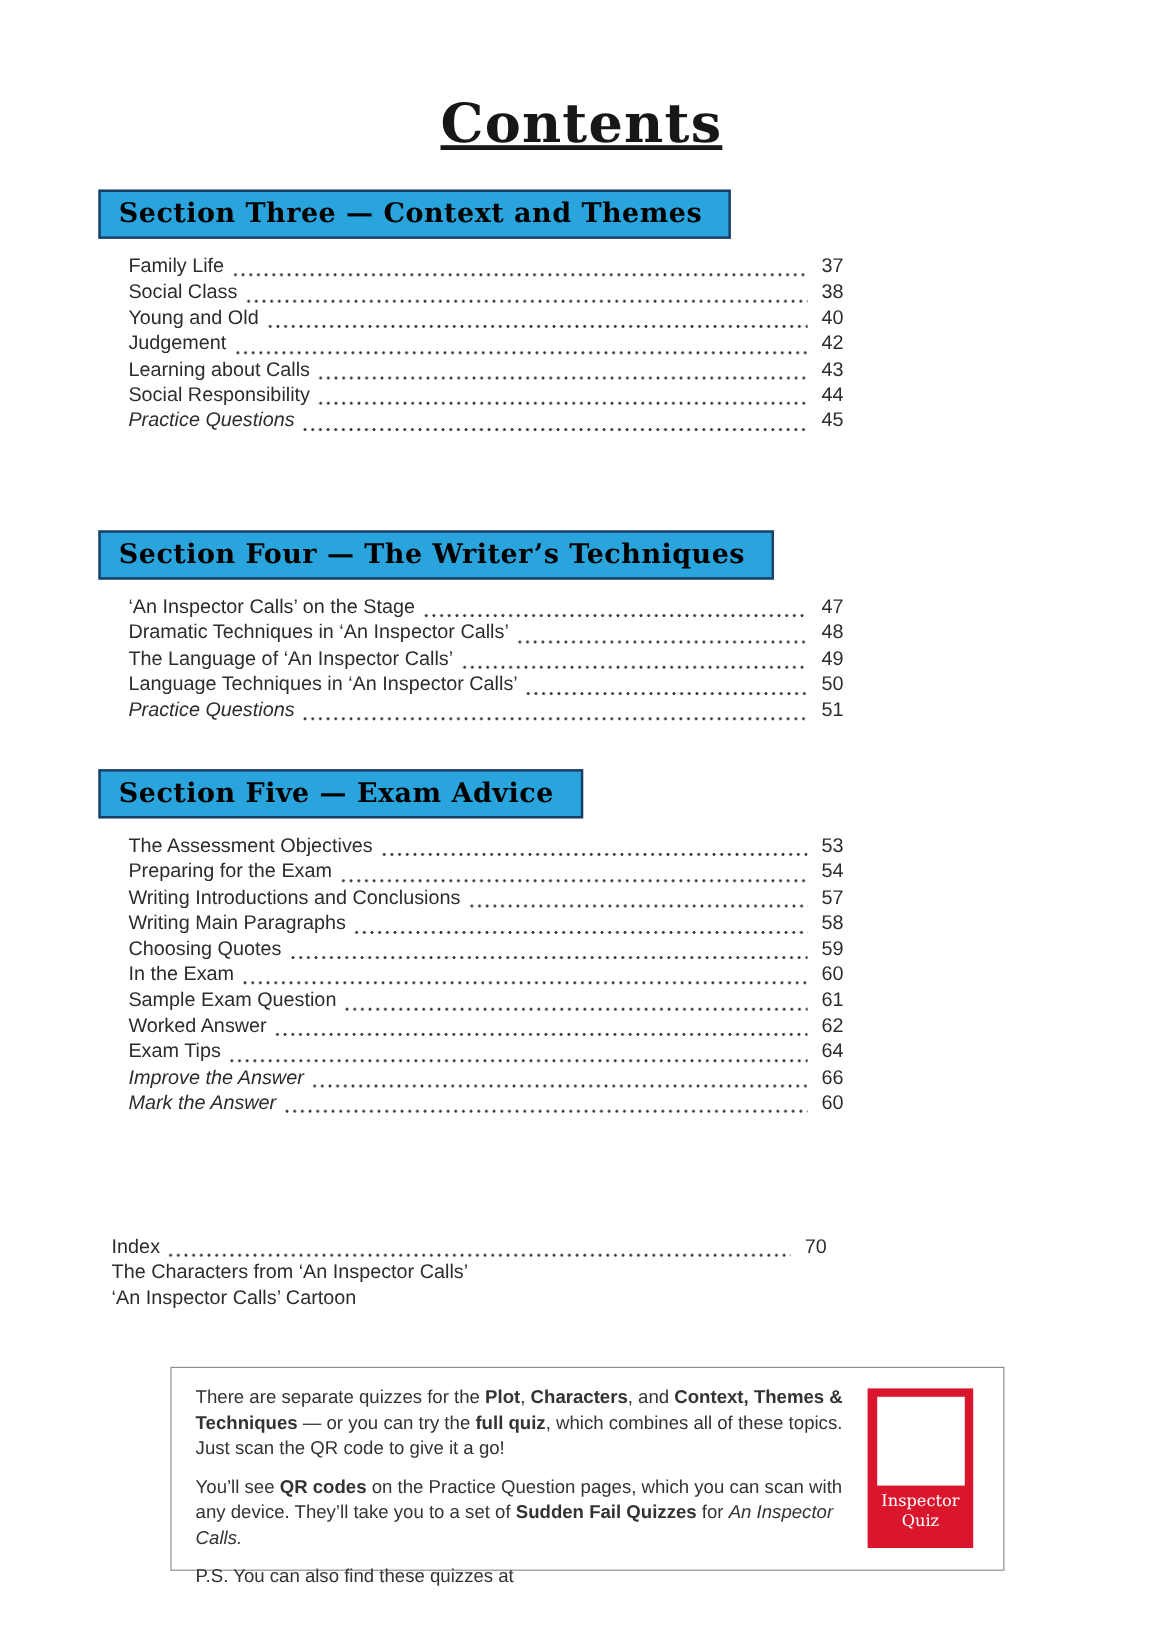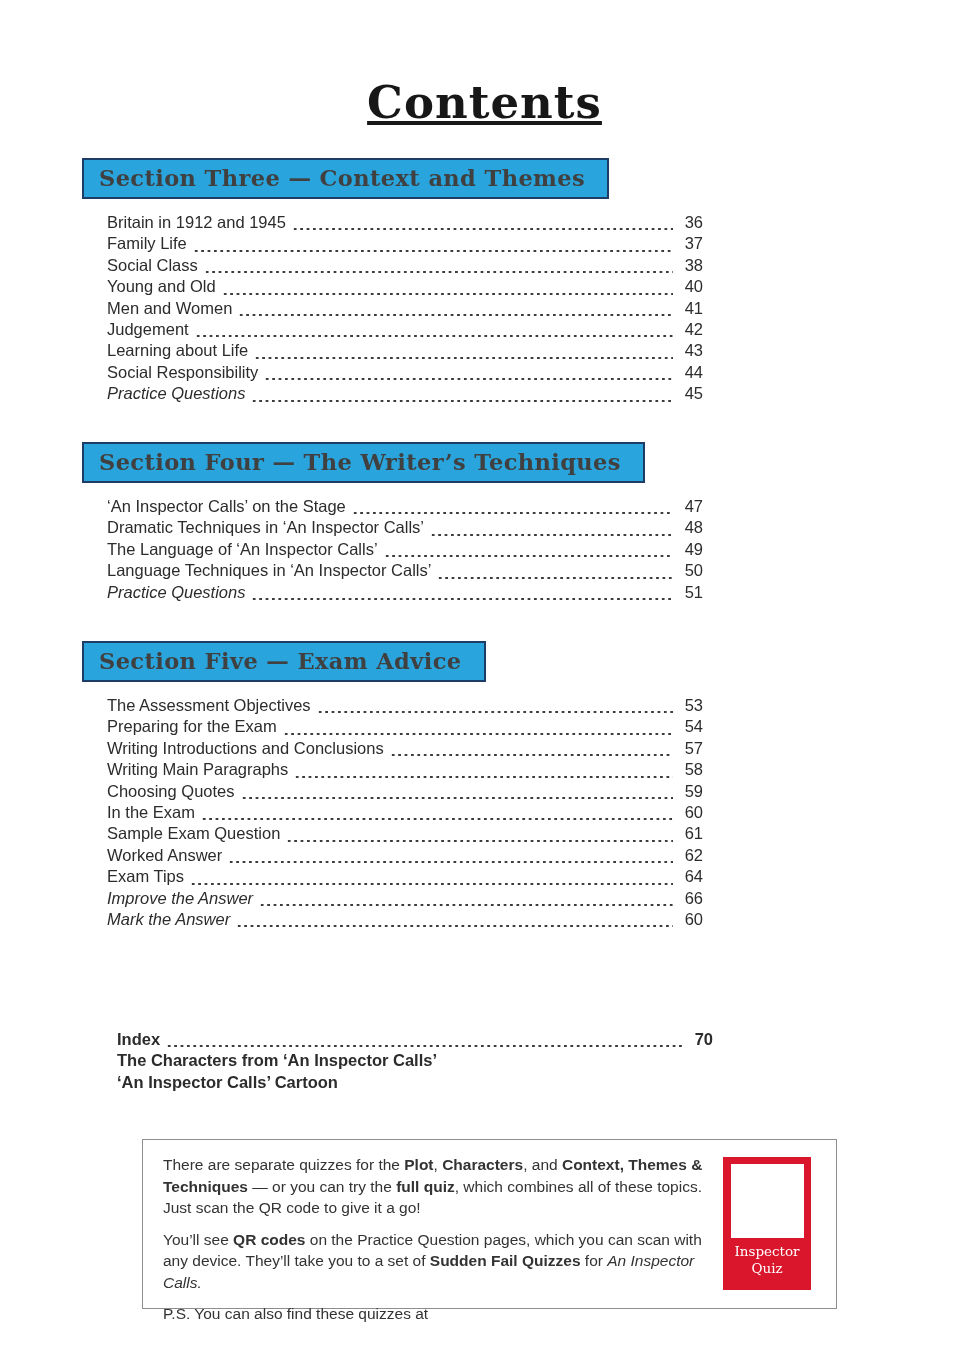--- a/index.html
+++ b/index.html
@@ -11,38 +11,38 @@
     position:absolute; top:72px; left:0; width:961px; margin:4px;
     text-align:center; font-family:"DejaVu Serif", serif; font-weight:bold;
     font-size:45px; color:#171717; letter-spacing:1px;text-decoration:underline;
   }
   .group { position:absolute; left:82px; }
   .g1 { top:158px; }
   .g2 { top:442px; }
   .g3 { top:641px; }
   .sec-header {
     display:inline-block; background:#29a4dc; border:2px solid #1d3c66;
-    color:#404040; font-family:"DejaVu Serif", serif; font-weight:bold;
+    color:#000000; font-family:"DejaVu Serif", serif; font-weight:bold;
     font-size:22.5px; line-height:26px; padding:5px 22px 6px 15px;
     letter-spacing:0.4px; white-space:nowrap;
   }
   .toc { margin:14px 0 0 25px; width:596px; }
   .toc-row {
     display:flex; align-items:baseline; height:21.4px;
     font-size:16.5px; color:#2c2c2c;
   }
   .toc-label { white-space:nowrap; }
   .it .toc-label { font-style:italic; }
   .dots {
     flex:1; align-self:flex-end; height:4px; margin:0 4px 3px 6px;
     background-image:radial-gradient(circle, #3c3c3c 1.1px, rgba(0,0,0,0) 1.45px);
     background-size:6.4px 4px; background-repeat:repeat-x;
   }
   .toc-page { min-width:26px; text-align:right; white-space:nowrap; }
-  .endmatter { position:absolute; left:92px; top:1030px;font-weight:bold; }
+  .endmatter { position:absolute; left:68px; top:1030px; }
   .endmatter .toc { margin-top:0; }
   .note {
     position:absolute; left:142px; top:1139px; width:695px; height:170px;
     box-sizing:border-box; border:1.5px solid #8e8e8e; background:#ffffff;
     padding:14px 0 0 20px; font-size:15.5px; line-height:21.5px; color:#333333;
   }
   .note p { margin:0 0 10px 0; width:552px; }
   .note .b { font-weight:bold; }
   .note .i { font-style:italic; }
   .quiz {
@@ -59,51 +59,41 @@
 <body>
 
 <div class="page">
 
   <h1 class="title">Contents</h1>
 
   <section class="group g1">
     <div class="sec-header">Section Three — Context and Themes</div>
     <div class="toc">
       <div class="toc-row">
-          <span class="toc-label">Britain in 1912 and 1945</span>
-          <span class="dots"></span>
-          <span class="toc-page">36</span>
-        </div>
-      <div class="toc-row">
           <span class="toc-label">Family Life</span>
           <span class="dots"></span>
           <span class="toc-page">37</span>
         </div>
       <div class="toc-row">
           <span class="toc-label">Social Class</span>
           <span class="dots"></span>
           <span class="toc-page">38</span>
         </div>
       <div class="toc-row">
           <span class="toc-label">Young and Old</span>
           <span class="dots"></span>
           <span class="toc-page">40</span>
         </div>
       <div class="toc-row">
-          <span class="toc-label">Men and Women</span>
-          <span class="dots"></span>
-          <span class="toc-page">41</span>
-        </div>
-      <div class="toc-row">
           <span class="toc-label">Judgement</span>
           <span class="dots"></span>
           <span class="toc-page">42</span>
         </div>
       <div class="toc-row">
-          <span class="toc-label">Learning about Life</span>
+          <span class="toc-label">Learning about Calls</span>
           <span class="dots"></span>
           <span class="toc-page">43</span>
         </div>
       <div class="toc-row">
           <span class="toc-label">Social Responsibility</span>
           <span class="dots"></span>
           <span class="toc-page">44</span>
         </div>
       <div class="toc-row it">
           <span class="toc-label">Practice Questions</span>

